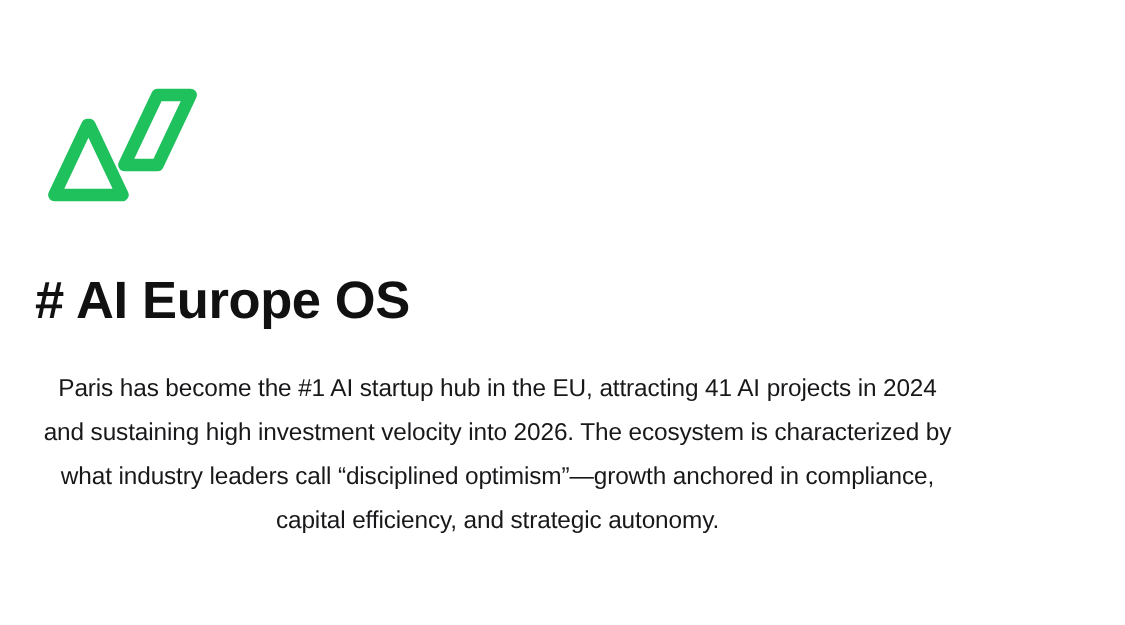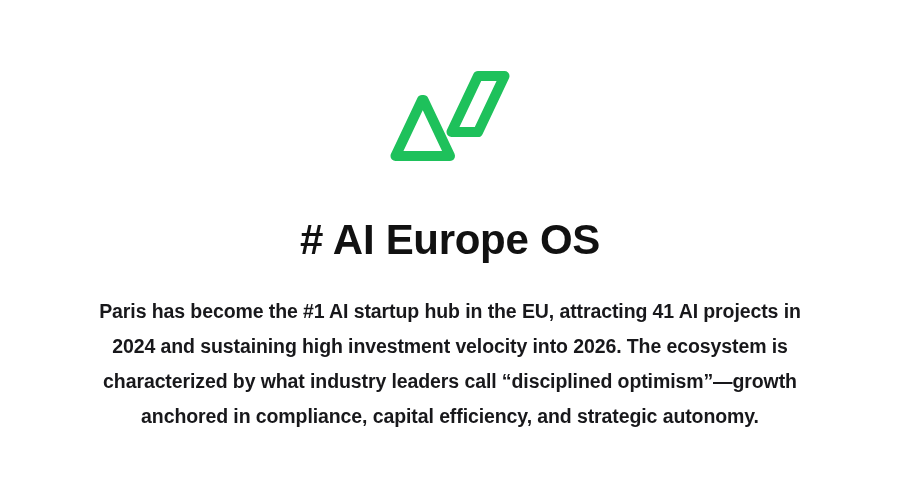--- a/index.html
+++ b/index.html
@@ -13,23 +13,24 @@
     font-family: "Liberation Sans", "DejaVu Sans", sans-serif;
     overflow: hidden;
   }
 
   .slide {
     width: 900px;
     height: 444px;
     box-sizing: border-box;
     display: flex;
     flex-direction: column;
-    align-items: center;
+    align-items: flex-start;
     background: #ffffff;
     position: relative;
+    padding-left: 28px;
   }
 
   .logo-wrap {
     margin-top: 66px;
     width: 140px;
     height: 100px;
     display: flex;
     align-items: center;
     justify-content: center;
   }
@@ -52,21 +53,21 @@
     font-family: "Liberation Sans", "DejaVu Sans", sans-serif;
   }
 
   .body-copy {
     margin: 0;
     margin-top: 32px;
     width: 740px;
     text-align: center;
     font-size: 19.5px;
     line-height: 35px;
-    font-weight: 700;
+    font-weight: 400;
     color: #18181b;
     letter-spacing: -0.1px;
     font-family: "Liberation Sans", "DejaVu Sans", sans-serif;
   }
 </style>
 </head>
 <body>
 
 <div class="slide">
 

